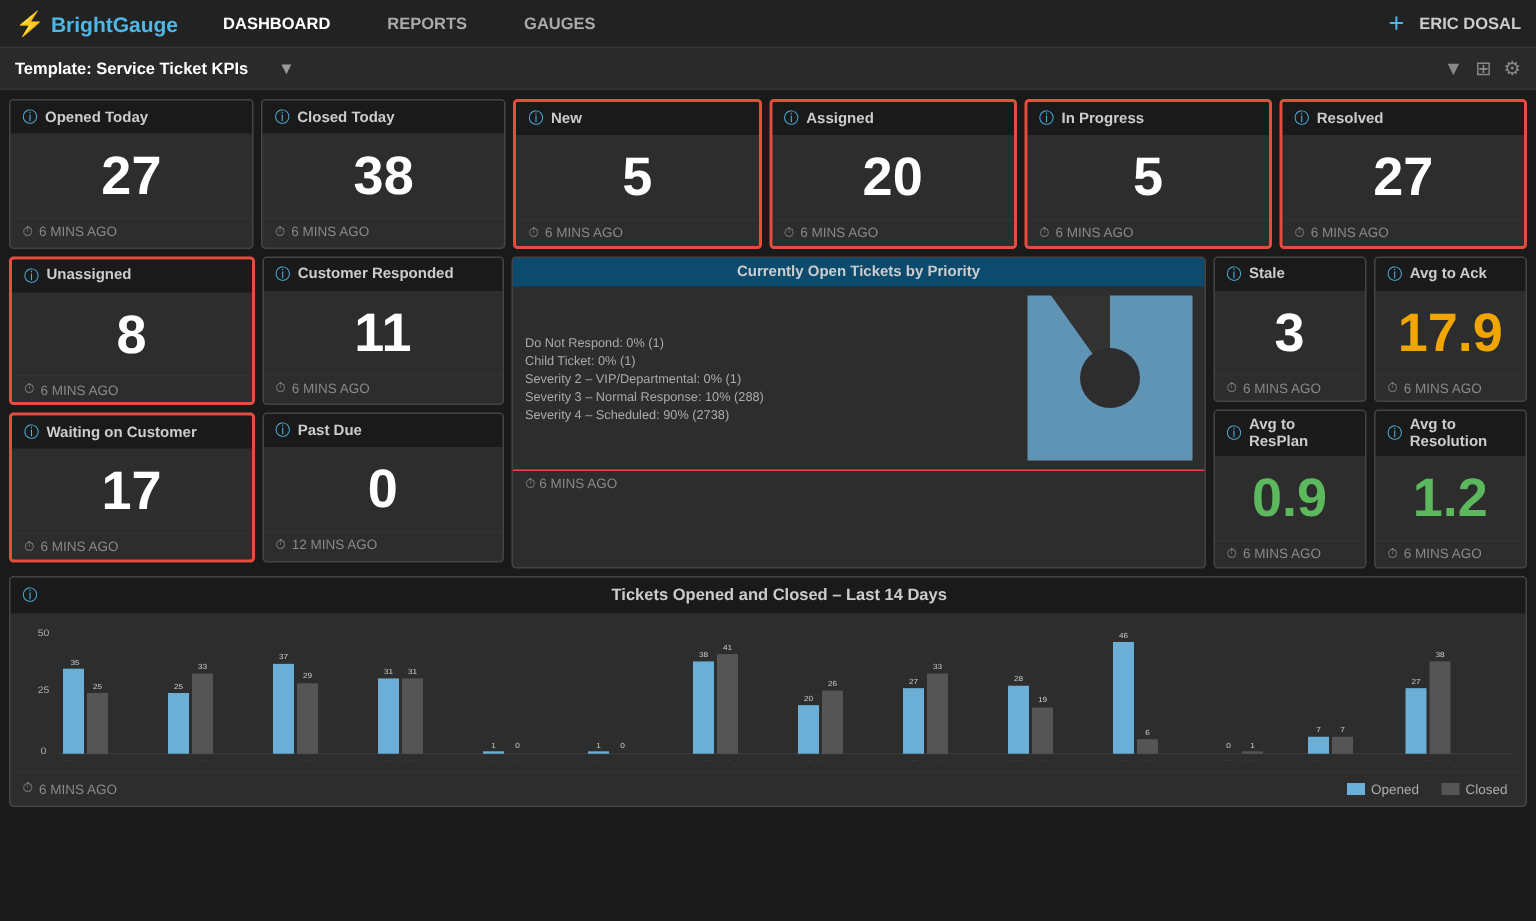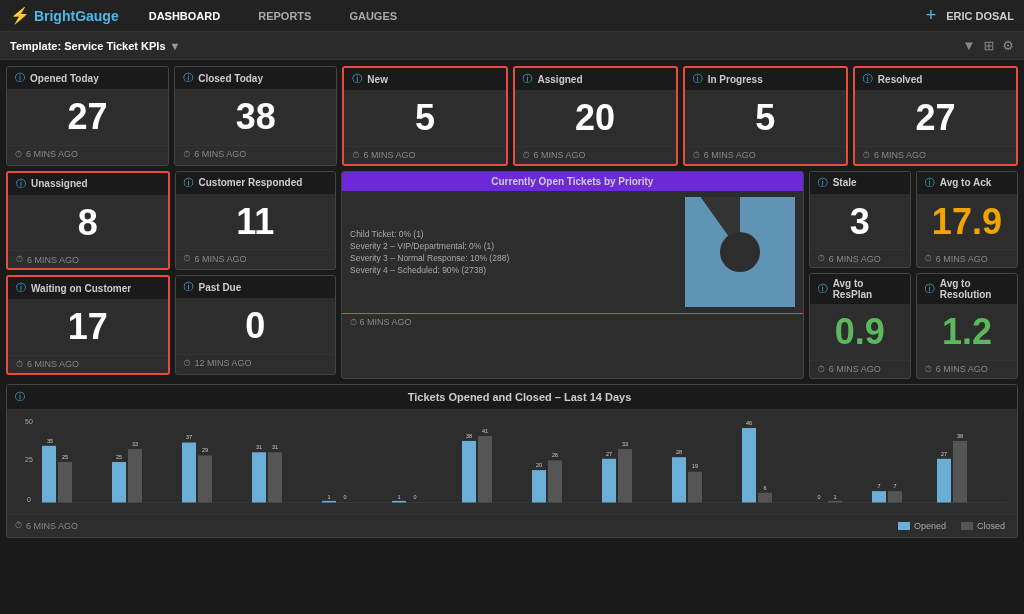--- a/index.html
+++ b/index.html
@@ -10,21 +10,21 @@
     .logo { color: #4db8e8; font-weight: bold; font-size: 14px; margin-right: 20px; display: flex; align-items: center; gap: 4px; }
     .nav-links { display: flex; gap: 18px; flex: 1; }
     .nav-link { color: #aaa; font-size: 11px; padding: 4px 10px; cursor: pointer; text-transform: uppercase; font-weight: bold; }
     .nav-link:hover, .nav-link.active { color: #fff; }
     .nav-right { display: flex; align-items: center; gap: 10px; margin-left: auto; }
     .nav-plus { color: #4db8e8; font-size: 18px; cursor: pointer; }
     .nav-user { color: #ccc; font-size: 11px; font-weight: bold; }
     
     
     .subheader { background: #2a2a2a; height: 28px; display: flex; align-items: center; padding: 0 10px; border-bottom: 1px solid #333; }
-    .template-name { color: #fff; font-size: 11px; font-weight: bold; cursor: pointer; display: flex; align-items: center; gap: 4px; }
+    .template-name { color: #fff; font-size: 11px; font-weight: bold; cursor: pointer; display: flex; align-items: center; gap: 20px; }
     .template-arrow { color: #999; }
     .subheader-right { margin-left: auto; display: flex; gap: 8px; align-items: center; }
     .subheader-icon { color: #888; cursor: pointer; font-size: 13px; }
     
     
     .main { padding: 6px; display: flex; flex-direction: column; gap: 5px; }
     
     
     .cards-row { display: flex; gap: 5px; }
     
@@ -37,21 +37,21 @@
     .card-body { padding: 8px; text-align: center; }
     .card-value { font-size: 36px; font-weight: bold; color: #fff; line-height: 1.1; }
     .card-value.yellow { color: #f0a500; }
     .card-value.green { color: #5cb85c; }
     .card-footer { padding: 3px 8px; border-top: 1px solid #333; display: flex; align-items: center; gap: 4px; }
     .card-time { color: #888; font-size: 9px; }
     .clock-icon { color: #888; font-size: 9px; }
     
     
     .pie-card { background: #2d2d2d; border: 1px solid #444; border-radius: 3px; flex: 2.2; padding: 0; overflow: hidden; }
-    .pie-header { background: #6d28d9; padding: 4px 8px; }
+    .pie-header { background: #0c4a6e; padding: 4px 8px; }
     .pie-title { color: #ccc; font-size: 10px; font-weight: bold; text-align: center; }
     .pie-body { display: flex; align-items: center; padding: 6px 8px; gap: 10px; }
     .pie-legend { font-size: 8.5px; color: #aaa; flex: 1; }
     .pie-legend div { margin: 2px 0; }
     .pie-container { position: relative; width: 110px; height: 110px; flex-shrink: 0; }
     .pie-footer { padding: 3px 8px; border-top: 1px solid #ef4444; font-size: 9px; color: #888; }
     
     
     .bar-chart-card { background: #2d2d2d; border: 1px solid #444; border-radius: 3px; width: 100%; padding: 0; overflow: hidden; }
     .bar-chart-header { background: #1a1a1a; padding: 5px 8px; display: flex; align-items: center; gap: 5px; }
@@ -248,20 +248,21 @@
         </div>
       </div>
     </div>
 
     <div class="pie-card">
       <div class="pie-header">
           <div class="pie-title">Currently Open Tickets by Priority</div>
         </div>
       <div class="pie-body">
         <div class="pie-legend">
+          <div>Do Not Respond: 0% (1)</div>
           <div>Child Ticket: 0% (1)</div>
           <div>Severity 2 – VIP/Departmental: 0% (1)</div>
           <div>Severity 3 – Normal Response: 10% (288)</div>
           <div style="">Severity 4 – Scheduled: 90% (2738)</div>
         </div>
 
         <div class="pie-container">
           <svg viewBox="0 0 110 110" width="110" height="110">
 
             <circle cx="55" cy="55" r="40" fill="none" stroke="#6baed6" stroke-width="80" stroke-dasharray="226.2 25.1" stroke-dashoffset="0" transform="rotate(-90 55 55)" opacity="0.8"></circle>

